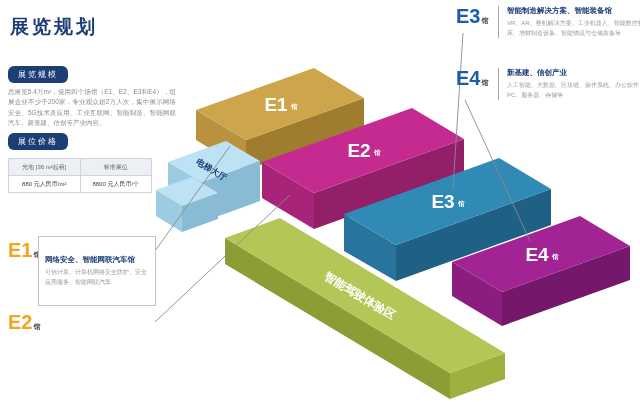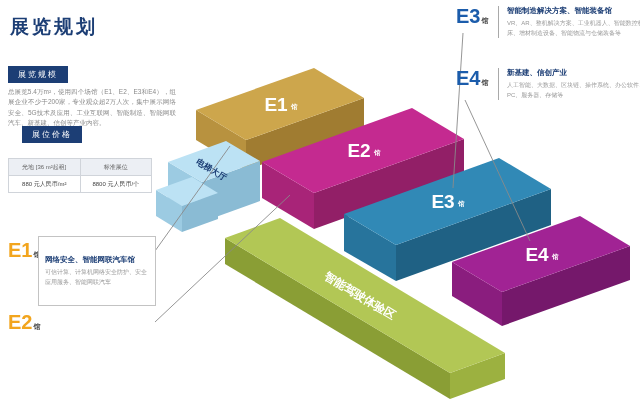--- a/index.html
+++ b/index.html
@@ -7,28 +7,28 @@
     position:relative;width:640px;height:402px;overflow:hidden;background:#ffffff;
     font-family:"Liberation Sans",sans-serif;
   }
   .abs{position:absolute;}
   
   .page-title{
     left:10px;top:14px;font-size:19px;font-weight:bold;color:#1c3e75;letter-spacing:3px;
   }
   .panel-header{
     background:#1c3e75;color:#fff;font-size:8px;letter-spacing:2px;
-    padding:3px 10px;display:inline-block;
+    padding:3px 10px;display:inline-block;border-radius:6px;
   }
   .scale-header{left:8px;top:66px;}
   .scale-body{
     left:8px;top:87px;width:168px;font-size:6.5px;color:#8a8a8a;line-height:1.6;
     text-align:justify;
   }
-  .price-header{left:8px;top:126px;margin-left:14px;}
+  .price-header{left:8px;top:133px;}
   .price-table{
     left:8px;top:158px;width:144px;border-collapse:collapse;table-layout:fixed;
   }
   .price-table th,.price-table td{
     border:1px solid #d0d4da;font-size:6px;text-align:center;padding:3.5px 2px;
     font-weight:normal;
   }
   .price-table th{background:#eceff4;color:#666;}
   .price-table td{color:#444;background:#fff;}
   

